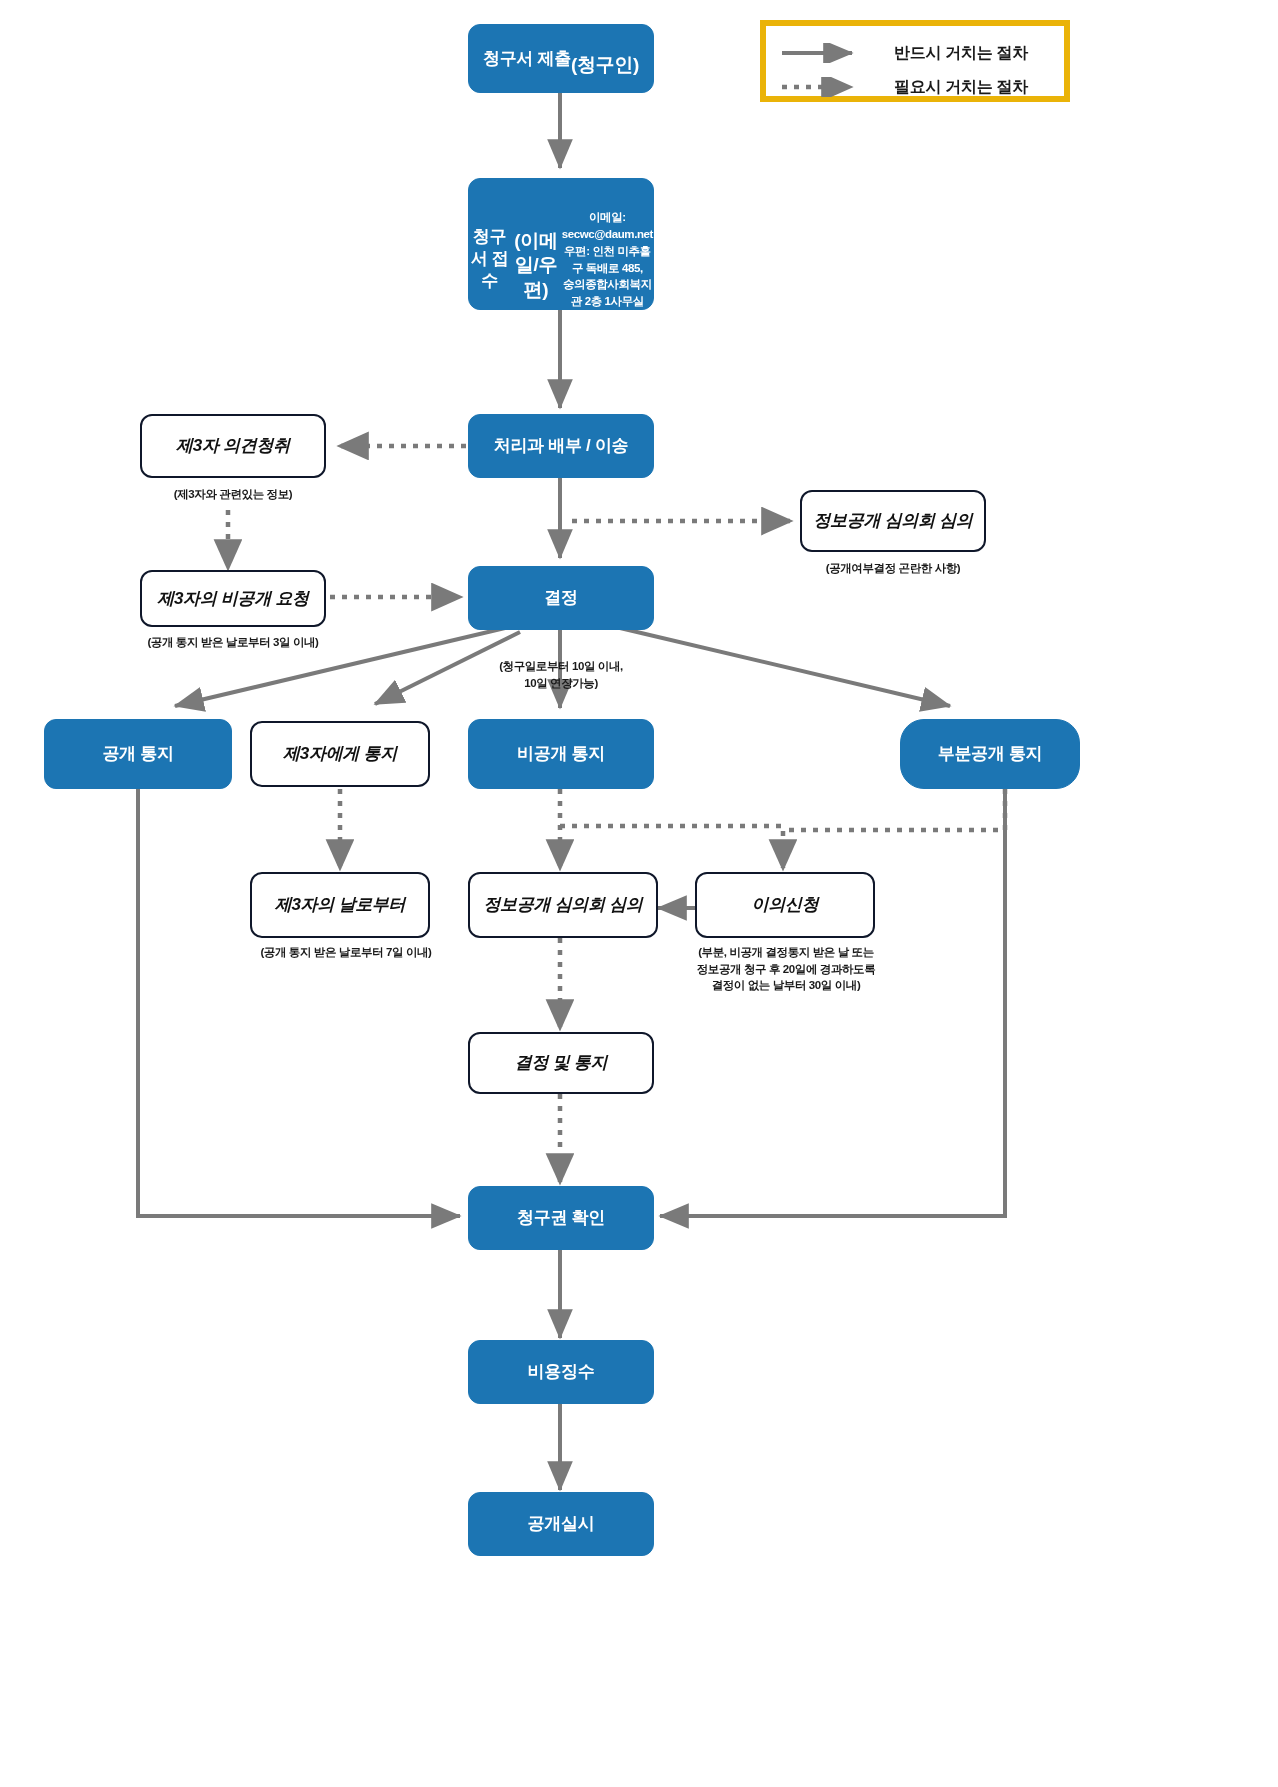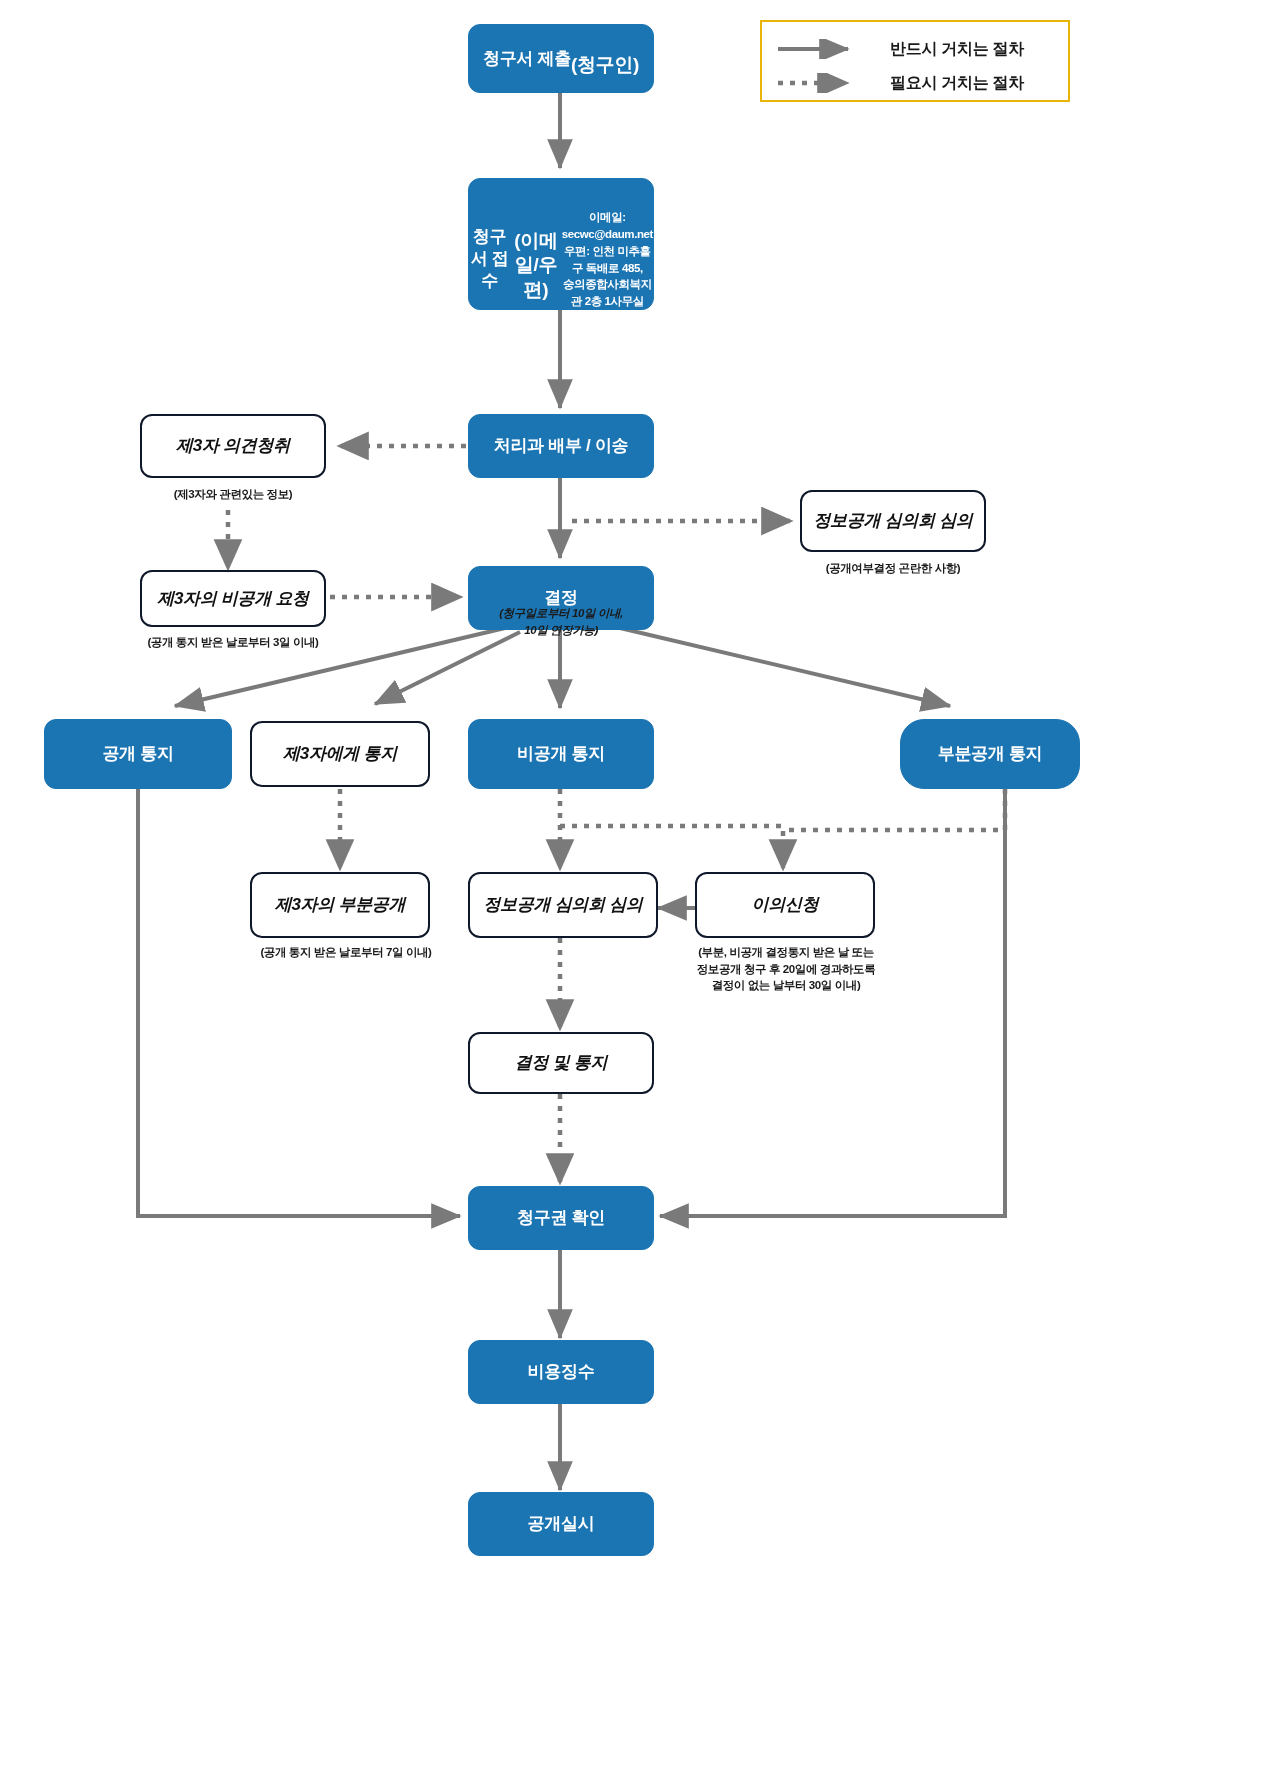--- a/index.html
+++ b/index.html
@@ -74,21 +74,21 @@
     font-weight: bold;
     color: #1a1a1a;
     letter-spacing: -0.4px;
     line-height: 1.45;
     white-space: pre-line;
     box-sizing: border-box;
   }
   .legend {
     position: absolute;
     box-sizing: border-box;
-    border: 2px solid #eab308;
+    border: 6px solid #eab308;
     background: #ffffff;
     padding: 10px 14px;
   }
   .legend-row {
     display: flex;
     align-items: center;
     height: 34px;
   }
   .legend-sample {
     width: 92px;
@@ -212,41 +212,41 @@
   <div class="note" style="left:788px; top:560px; width:210px;">(공개여부결정 곤란한 사항)</div>
 
   <div class="node outline" style="left:140px; top:570px; width:186px; height:57px;">
     <div class="title">제3자의 비공개 요청</div>
   </div>
   <div class="note" style="left:118px; top:634px; width:230px;">(공개 통지 받은 날로부터 3일 이내)</div>
 
   <div class="node filled" style="left:468px; top:566px; width:186px; height:64px;">
     <div class="title">결정</div>
   </div>
-  <div class="note" style="left:456px; top:605px; width:210px;font-style:italic;">(청구일로부터 10일 이내,
+  <div class="note" style="left:456px; top:658px; width:210px;">(청구일로부터 10일 이내,
 10일 연장가능)</div>
 
   <div class="node filled" style="left:44px; top:719px; width:188px; height:70px;">
     <div class="title">공개 통지</div>
   </div>
 
   <div class="node outline" style="left:250px; top:721px; width:180px; height:66px;">
     <div class="title">제3자에게 통지</div>
   </div>
 
   <div class="node filled" style="left:468px; top:719px; width:186px; height:70px;">
     <div class="title">비공개 통지</div>
   </div>
 
   <div class="node filled" style="left:900px; top:719px; width:180px; height:70px;border-radius:24px;">
     <div class="title">부분공개 통지</div>
   </div>
 
   <div class="node outline" style="left:250px; top:872px; width:180px; height:66px;">
-    <div class="title">제3자의 부분공개</div>
+    <div class="title">제3자의 날로부터</div>
   </div>
   <div class="note" style="left:238px; top:944px; width:216px;">(공개 통지 받은 날로부터 7일 이내)</div>
 
   <div class="node outline" style="left:468px; top:872px; width:190px; height:66px;">
     <div class="title">정보공개 심의회 심의</div>
   </div>
 
   <div class="node outline" style="left:695px; top:872px; width:180px; height:66px;">
     <div class="title">이의신청</div>
   </div>

